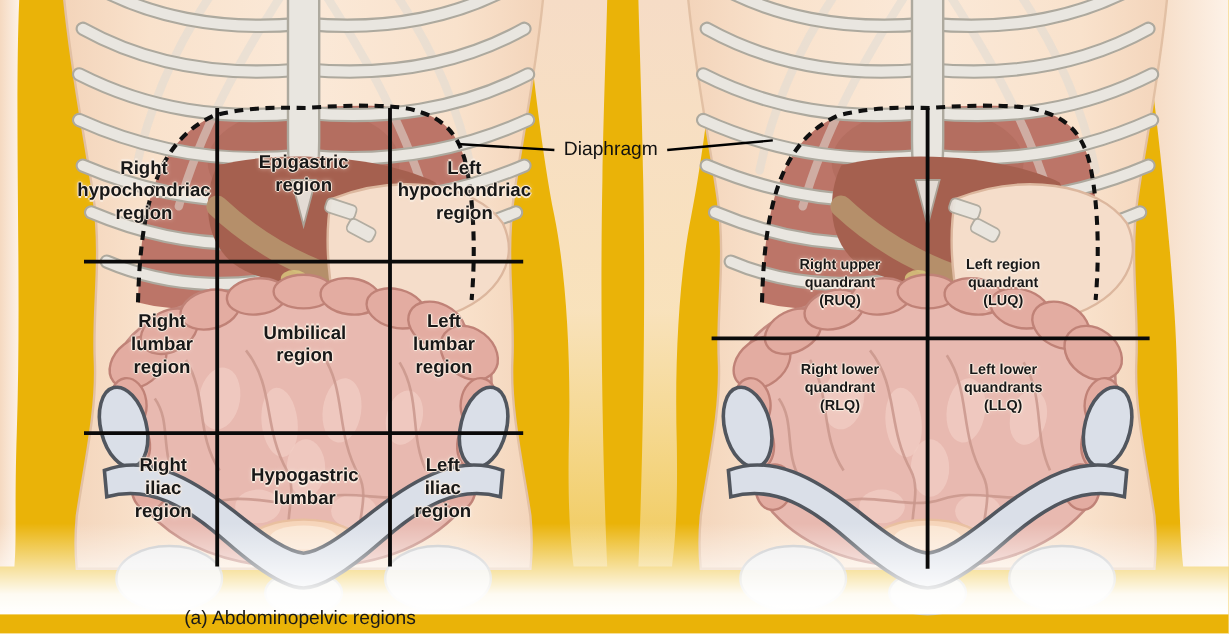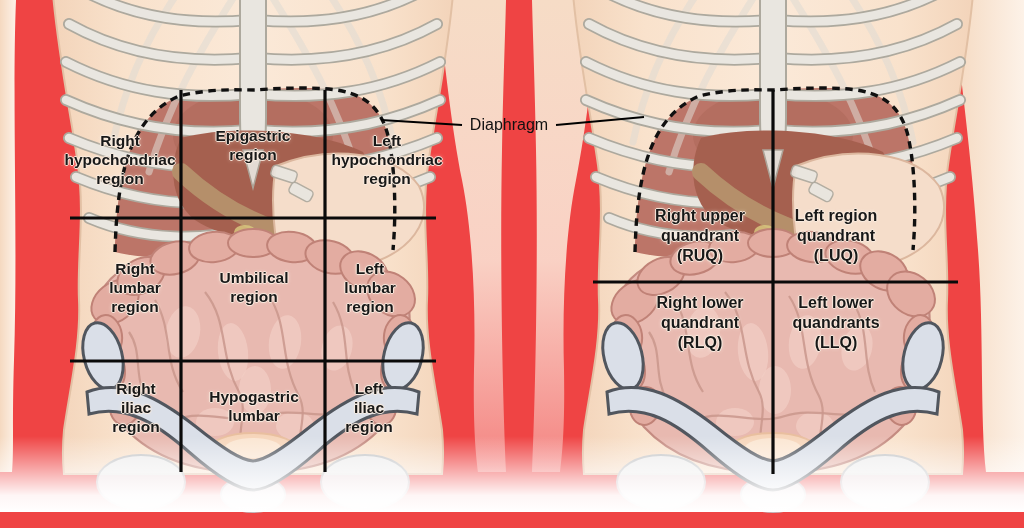--- a/index.html
+++ b/index.html
@@ -1,16 +1,16 @@
 <!DOCTYPE html>
 <html style="--c-skin: #f9e2cc; --c-skin-edge: #e2c0a4; --c-rib-fill: #e9e6e0; --c-rib-outline: #ada99e; --c-thorax: #bc7568; --c-liver: #a5604f; --c-liver-band: #b5916c; --c-stomach: #f5ddca; --c-intestine: #e8b9b0; --c-intestine-outline: #c48b81; --c-pelvis: #dadfe8; --c-pelvis-outline: #51565e; --c-bladder: #f6d5ba; --c-line: #0a0a0a;"><head>
 <meta charset="utf-8">
 <style>
   html,body{margin:0;padding:0;background:#fff;}
-  #stage{position:relative;width:1024px;height:528px;background:#ef4444;overflow:hidden;
+  #stage{position:relative;width:1024px;height:528px;background:#eab308;overflow:hidden;
          font-family:"Liberation Sans",sans-serif;}
   #stage svg{position:absolute;left:0;top:0;}
 
   
   .skin{fill:url(#skinG);stroke:var(--c-skin-edge,#e2c0a4);stroke-width:2;}
   .arm-strip{fill:url(#armG);}
   .arm-fade{fill:url(#armFade);}
   .thorax{fill:var(--c-thorax,#bc7568);}
   .thorax-shade{fill:#ad675a;opacity:.55;}
   .spleen{fill:#7d4a56;opacity:.9;}
@@ -34,21 +34,21 @@
   .dia{fill:none;stroke:#101010;stroke-width:3.4;stroke-dasharray:7.5 5.5;}
   .grid{stroke:var(--c-line,#0a0a0a);stroke-width:3.2;}
   .pointer{stroke:#000;stroke-width:2;fill:none;}
 
   
   .region-label{position:absolute;transform:translate(-50%,-50%);text-align:center;
     white-space:pre-line;font-weight:bold;font-size:15.5px;line-height:1.22;color:#181818;
     text-shadow:0 1px 0 rgba(250,236,224,.9),1px 0 0 rgba(250,236,224,.9),
                 -1px 0 0 rgba(250,236,224,.9),0 -1px 0 rgba(250,236,224,.9),
                 0 0 4px rgba(255,244,234,.8);}
-  .quad-label{font-size:16px;line-height:1.25;}
+  .quad-label{font-size:12px;line-height:1.25;}
   .diaphragm-label{position:absolute;transform:translate(-50%,-50%);font-size:16px;
     color:#111;white-space:nowrap;}
   .caption{position:absolute;transform:translate(-50%,-50%);font-size:16px;color:#1a1a1a;
     white-space:nowrap;}
 </style>
 </head>
 <body>
 
 <div id="stage">
 
@@ -266,13 +266,14 @@
   <div class="region-label quad-label" style="left:836px;top:236px">Left region
 quandrant
 (LUQ)</div>
   <div class="region-label quad-label" style="left:700px;top:323px">Right lower
 quandrant
 (RLQ)</div>
   <div class="region-label quad-label" style="left:836px;top:323px">Left lower
 quandrants
 (LLQ)</div>
 
+  <div class="caption" style="left:250px;top:516px">(a) Abdominopelvic regions</div>
 </div>
 
 </body></html>

